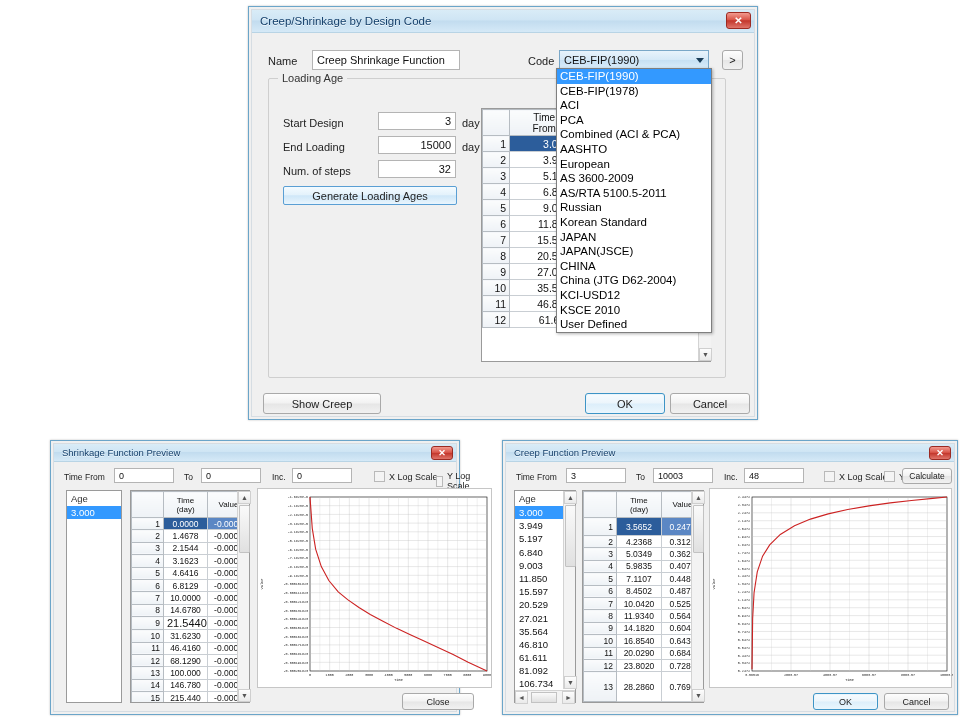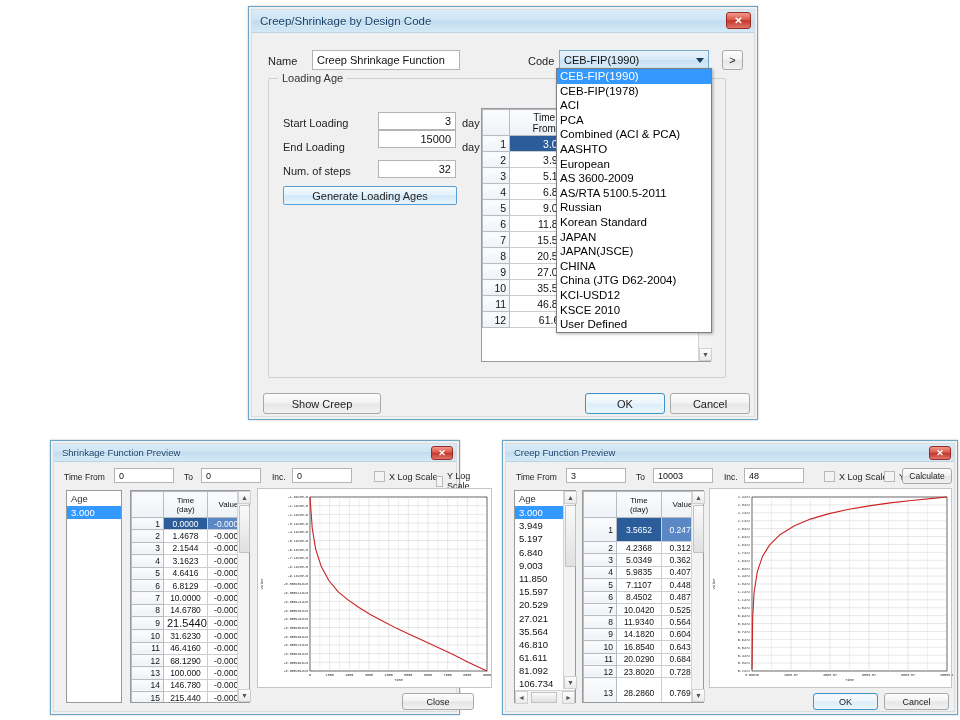--- a/index.html
+++ b/index.html
@@ -232,28 +232,28 @@
       <div class="combo" style="left:307px; top:40px; width:150px;">
         <span>CEB-FIP(1990)</span>
         <span class="arrow"></span>
       </div>
       <div class="btn" style="position:absolute; left:470px; top:40px; width:21px; height:20px;">&gt;</div>
 
       <div class="group" style="left:16px; top:68px; width:458px; height:300px;">
         <div class="legend">Loading Age</div>
       </div>
 
-      <div class="lbl" style="left:31px; top:107px;">Start Loading</div>
+      <div class="lbl" style="left:31px; top:107px;">Start Design</div>
       <div class="inp r" style="position:absolute; left:126px; top:102px; width:78px; height:18px;">
         <span>3</span>
       </div>
       <div class="lbl" style="left:210px; top:107px;">day</div>
 
       <div class="lbl" style="left:31px; top:131px;">End Loading</div>
-      <div class="inp r" style="position:absolute; left:126px; top:120px; width:78px; height:18px;">
+      <div class="inp r" style="position:absolute; left:126px; top:126px; width:78px; height:18px;">
         <span>15000</span>
       </div>
       <div class="lbl" style="left:210px; top:131px;">day</div>
 
       <div class="lbl" style="left:31px; top:155px;">Num. of steps</div>
       <div class="inp r" style="position:absolute; left:126px; top:150px; width:78px; height:18px;">
         <span>32</span>
       </div>
 
       <div class="btn blue" style="position:absolute; left:31px; top:176px; width:174px; height:19px;">Generate Loading Ages</div>
@@ -676,21 +676,21 @@
               <tr>
             <th></th>
             <th style="font-size:8px; white-space:pre-line">Time
 (day)</th>
             <th style="font-size:8px;">Value</th>
           </tr>
             </thead>
           <tbody id="crp-rows">
               <tr>
                 <td class="idx" style="height:12.4px;font-size:8.5px">1</td>
-                <td style="height:24px;font-size:8.5px;text-align:center" class="selcell">3.5652</td>
+                <td style="height:18px;font-size:8.5px;text-align:center" class="selcell">3.5652</td>
                 <td style="height:12.4px;font-size:8.5px;text-align:center" class="selcell2">0.2472</td>
               </tr>
               <tr>
                 <td class="idx" style="height:12.4px;font-size:8.5px">2</td>
                 <td style="height:12.4px;font-size:8.5px;text-align:center" class="">4.2368</td>
                 <td style="height:12.4px;font-size:8.5px;text-align:center" class="">0.3126</td>
               </tr>
               <tr>
                 <td class="idx" style="height:12.4px;font-size:8.5px">3</td>
                 <td style="height:12.4px;font-size:8.5px;text-align:center" class="">5.0349</td>

